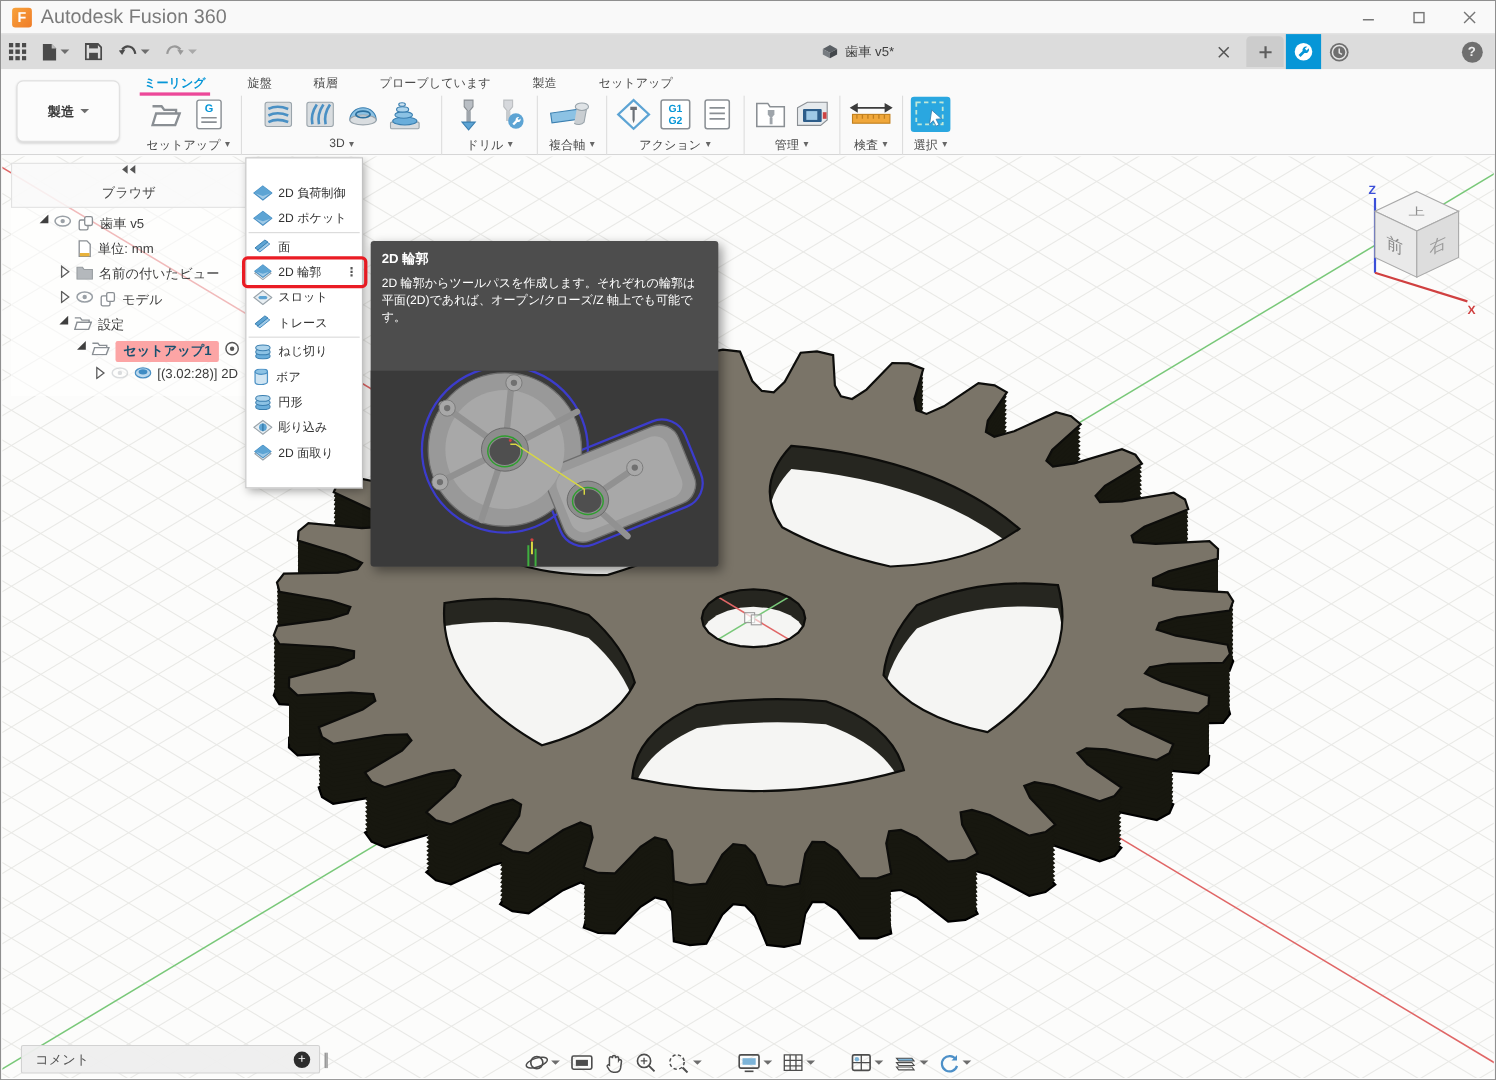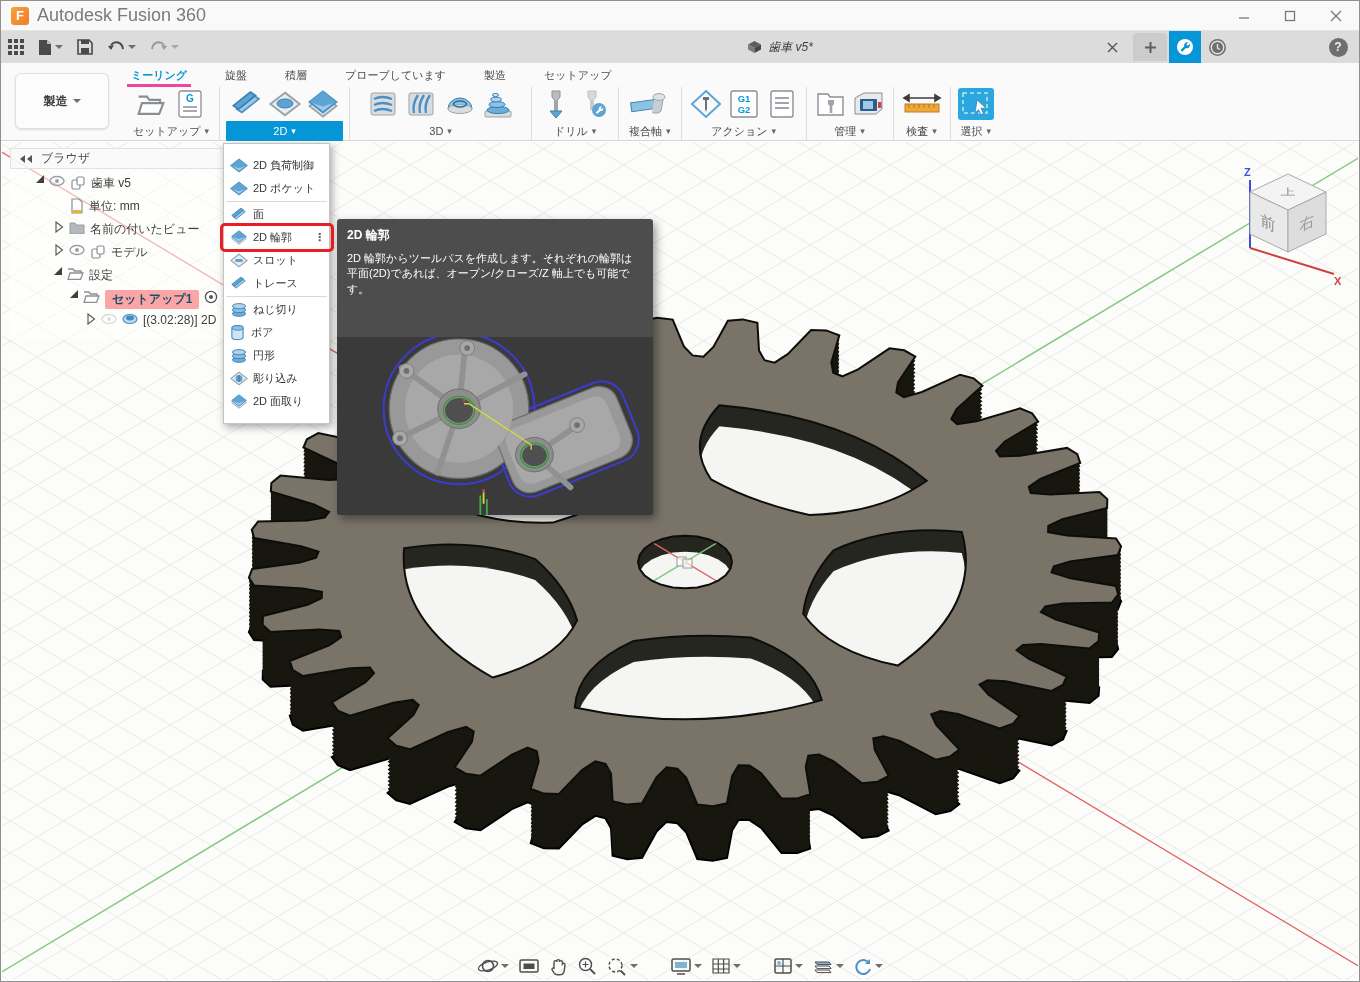--- a/index.html
+++ b/index.html
@@ -19,21 +19,21 @@
   .winbtn { width:46px; height:30px; display:flex; align-items:center; justify-content:center; }
   .winbtn svg { stroke:#777; }
 
   
   .toolbar { position:relative; height:32px; background:#dcdcdc; display:flex; align-items:center; }
   .qbtn { height:32px; padding:0 7px; display:flex; align-items:center; gap:3px; color:#444; }
   .qbtn svg { display:block; }
   .dda { width:0; height:0; border-left:4px solid transparent; border-right:4px solid transparent;
     border-top:4px solid #6d6d6d; }
   .tabstrip { position:absolute; left:440px; right:240px; top:0; height:32px;
-    display:flex; align-items:center; justify-content:center; gap:8px;font-style:italic; }
+    display:flex; align-items:center; justify-content:center; gap:8px; }
   .tablabel { font-size:12px; color:#3e3e3e; display:flex; align-items:center; gap:6px; }
   .tabclose { position:absolute; right:232px; top:0; width:30px; height:32px;
     display:flex; align-items:center; justify-content:center; }
   .newtab { position:absolute; right:192px; top:2px; width:34px; height:28px; background:#cccccc;
     border-radius:4px 4px 0 0; display:flex; align-items:center; justify-content:center; }
   .jobbtn { position:absolute; right:158px; top:0; width:32px; height:32px;
     display:flex; align-items:center; justify-content:center; }
   .clockbtn { position:absolute; right:126px; top:0; width:32px; height:32px;
     display:flex; align-items:center; justify-content:center; }
   .helpbtn { position:absolute; right:8px; top:0; width:26px; height:32px;
@@ -63,33 +63,33 @@
   .selbtn { width:36px; height:32px; background:#2aa7e0; border-radius:3px;
     display:flex; align-items:center; justify-content:center; }
 
   
   .viewport { position:absolute; top:141px; left:1px; right:1px; bottom:1px;
     background:#fcfcfb; overflow:hidden; }
   #scene { position:absolute; left:0; top:0; }
 
   
   .browser { position:absolute; left:8px; top:6px; width:214px; z-index:3; }
-  .bheader { height:21px; background:rgba(250,250,250,.92); border:1px solid #e2e2e2;
-    display:flex; align-items:center; gap:8px; padding:0 8px; font-size:12px; color:#4a4a4a; }
+  .bheader { height:41px; background:rgba(250,250,250,.92); border:1px solid #e2e2e2;
+    display:flex; align-items:center; gap:8px; padding:0 8px; font-size:12px; color:#4a4a4a;flex-direction:column; }
   .btree { background:rgba(255,255,255,.55); padding:6px 0 4px 0; }
   .brow { height:23px; display:flex; align-items:flex-start; gap:5px; font-size:12px;
     color:#3d3d3d; white-space:nowrap; overflow:hidden; }
   .ind1{ padding-left:26px; } .ind2{ padding-left:44px; } .ind3{ padding-left:60px; }
   .ind4{ padding-left:76px; }
   .pill { background:#fca5a5; color:#17506e; font-weight:bold; padding:1px 7px; border-radius:2px; }
   .tri-exp { width:0; height:0; border-left:8px solid transparent; border-bottom:8px solid #3f3f3f; }
 
   
   .menu { position:absolute; left:221px; top:1px; width:107px; background:#fff;
-    border:1px solid #c3c3c3; box-shadow:2px 3px 8px rgba(0,0,0,.35); z-index:5; padding:10px 0; }
+    border:1px solid #c3c3c3; box-shadow:2px 3px 8px rgba(0,0,0,.35); z-index:5; padding:20px 0; }
   .mrow { position:relative; height:23px; display:flex; align-items:center; gap:5px;
     padding:0 4px 0 6px; font-size:11px; color:#333; white-space:nowrap; }
   .msep { height:1px; background:#d9d9d9; margin:1px 2px; }
   .redbox { position:absolute; left:-4px; right:-5px; top:-3px; bottom:-3px;
     border:3px solid #ea1c24; border-radius:5px; pointer-events:none; }
   .mdots { margin-left:auto; color:#555; font-weight:bold; font-size:11px; letter-spacing:0; }
 
   
   .tooltip { position:absolute; left:335px; top:77px; width:316px; height:296px;
     background:#4d4d4d; border-radius:3px; box-shadow:3px 4px 10px rgba(0,0,0,.4);
@@ -312,44 +312,20 @@
                 <line x1="6" y1="17" x2="20" y2="17" stroke="#8a8f94" stroke-width="1.5"></line>
                 <line x1="6" y1="21" x2="20" y2="21" stroke="#8a8f94" stroke-width="1.5"></line>
               </svg>
           </div>
         </div>
         <div class="glabel">
             <span>セットアップ</span>
           </div>
       </div>
 
-      <div class="group" style="width:130px">
-        <div class="gicons">
-          <div class="gicon">
-              <svg width="34" height="28">
-                <use href="#i-mface" width="34" height="28"></use>
-              </svg>
-            </div>
-          <div class="gicon">
-              <svg width="34" height="28">
-                <use href="#i-mdia" width="34" height="26" y="1"></use>
-                <ellipse cx="17" cy="13.5" rx="8" ry="4.5" fill="#5da4d4" stroke="#3a7fb0"></ellipse>
-              </svg>
-            </div>
-          <div class="gicon">
-              <svg width="34" height="28">
-                <use href="#i-mdia" width="34" height="24" y="4"></use>
-                <use href="#i-mdia-b" width="34" height="24" y="0"></use>
-              </svg>
-            </div>
-        </div>
-        <div class="glabel blue">
-            <span>2D</span>
-          </div>
-      </div>
 
       <div class="group" style="width:182px">
         <div class="gicons">
           <div class="gicon">
               <svg width="32" height="30">
                 <rect x="3" y="4" width="24" height="22" rx="2" fill="#d9dde0" stroke="#9aa4ab"></rect>
                 <path d="M6 10 q8 -4 18 0 M6 16 q8 -4 18 0 M6 22 q8 -4 18 0" stroke="#4a90c4" stroke-width="2.4" fill="none"></path>
               </svg>
             </div>
           <div class="gicon">
@@ -958,14 +934,19 @@
         </div>
       <div class="nitem">
           <svg width="20" height="19">
             <path d="M16 6 a7 7 0 1 0 1 6" fill="none" stroke="#4d90c8" stroke-width="2"></path>
             <path d="M17 2 v5 h-5 z" fill="#4d90c8"></path>
           </svg>
           <span class="dda"></span>
         </div>
     </div>
 
+    <div class="commentbar">
+      <span class="clabel">コメント</span>
+      <span class="cplus">+</span>
+      <span class="cgrip"></span>
+    </div>
   </div>
 </div>
 
 </body></html>

